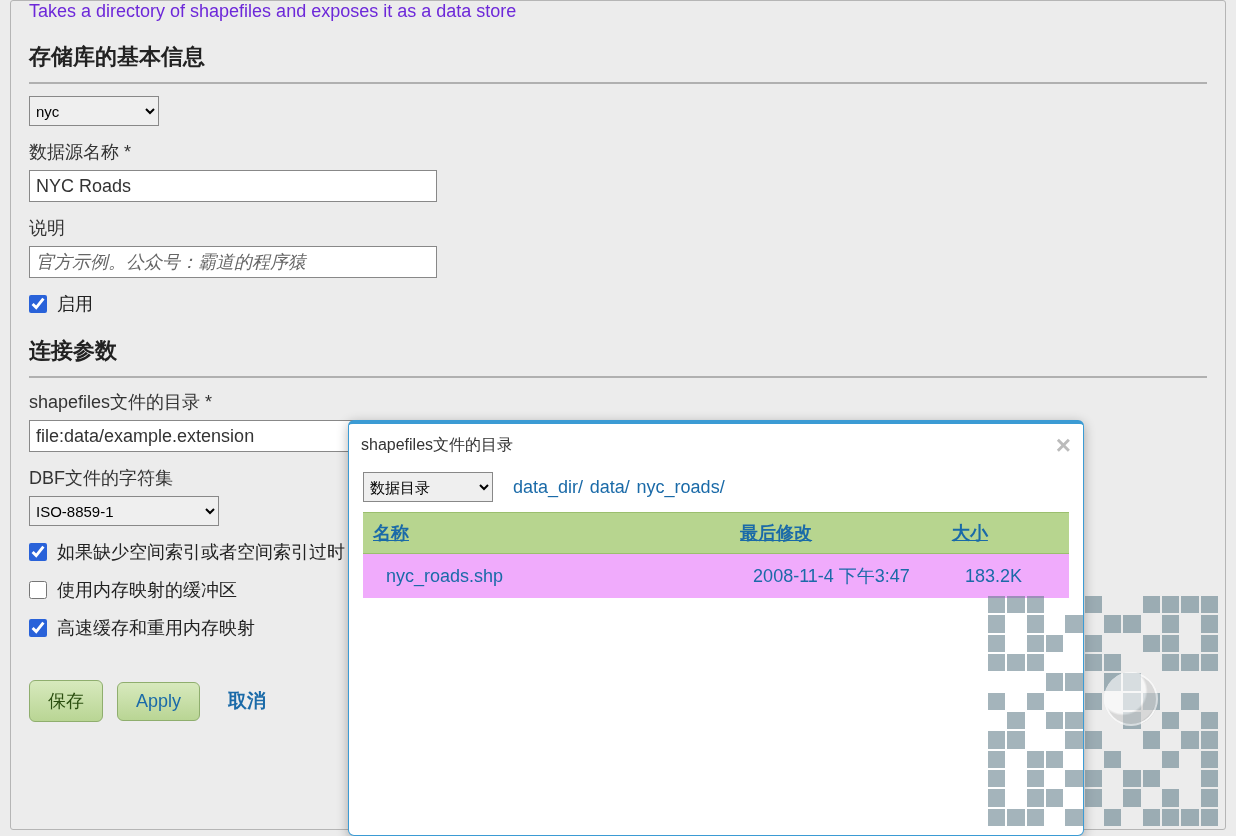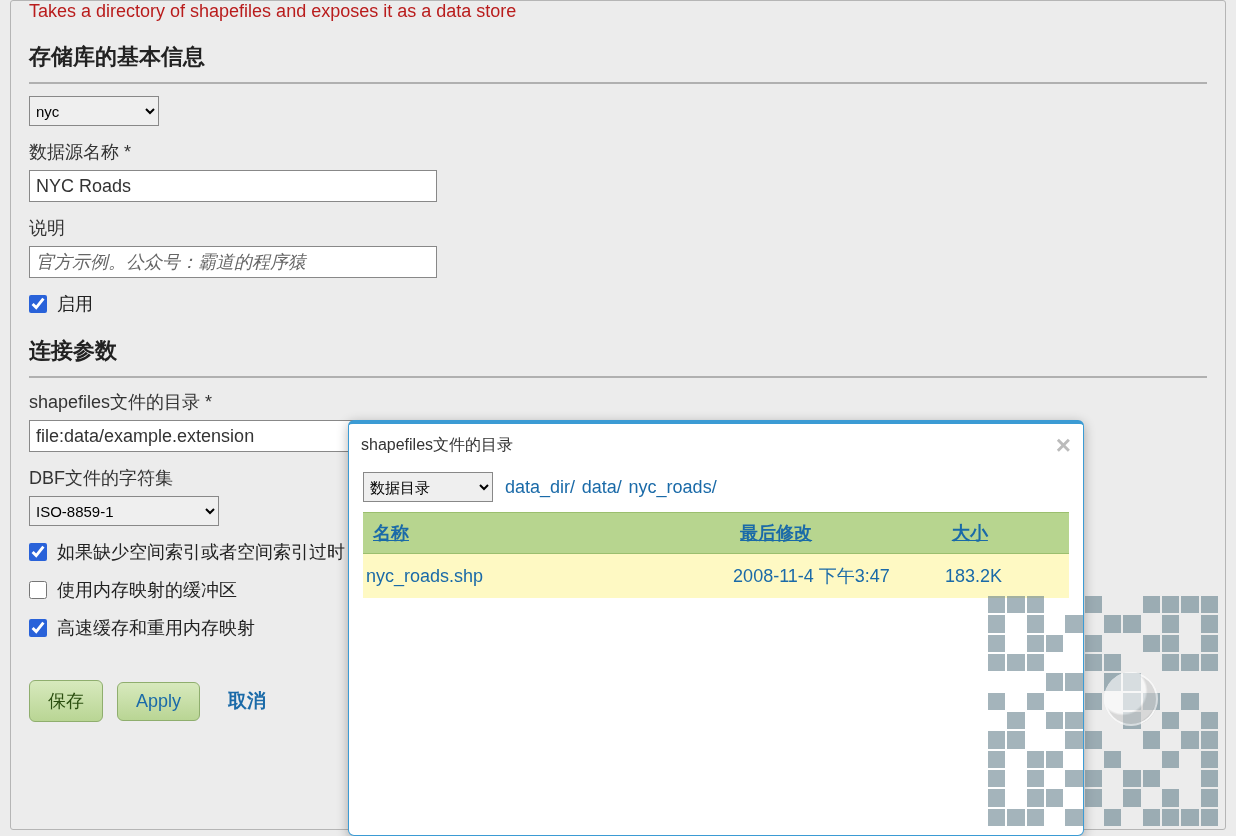--- a/index.html
+++ b/index.html
@@ -14,21 +14,21 @@
       position:relative;
     }
     .page {
       border: 1px solid #b5b5b5;
       border-radius:3px;
       margin: 0 10px;
       background:#ececec;
       padding: 0 18px 30px 18px;
       height: 830px;
     }
-    .desc-top { color:#b91c1c; font-size:18px; margin-top:0; }
+    .desc-top { color:#6d28d9; font-size:18px; margin-top:0; }
     h2.section {
       font-size:22px;
       font-weight:bold;
       color:#222;
       border-bottom: 2px solid #b0b0b0;
       padding-bottom:10px;
       margin-top:20px;
       margin-bottom:12px;
     }
     .field-label { color:#333; font-size:18px; margin-bottom:6px; margin-top:14px; }
@@ -85,40 +85,40 @@
       box-shadow:0 3px 12px rgba(0,0,0,0.3);
       overflow:hidden;
     }
     .modal-hdr {
       display:flex; justify-content:space-between; align-items:center;
       padding:8px 12px;
       font-size:16px; color:#333; background:#fff;
     }
     .close-x { color:#bbb; font-size:26px; font-weight:bold; cursor:pointer; line-height:1;}
     .modal-body { padding: 6px 14px; height: calc(100% - 42px); overflow-y:auto; position:relative;}
-    .crumb-row { display:flex; align-items:center; gap:12px; margin-bottom:10px;}
+    .crumb-row { display:flex; align-items:center; gap:20px; margin-bottom:10px;}
     .crumbs a { color:#1a6aa8; text-decoration:none; font-size:18px; margin-right:2px; cursor:pointer;}
     
     table.files { width:100%; border-collapse:collapse; }
     table.files th {
       background:#b7d58f;
       color:#1a6aa8;
       text-align:left;
       font-size:18px;
       padding:8px 10px;
       border-top:1px solid #9bbf6e;
       border-bottom:1px solid #9bbf6e;
       font-weight:bold;
       text-decoration:underline;
     }
     table.files td {
-      background:#fef9c3;
+      background:#f0abfc;
       color:#1a6aa8;
       font-size:18px;
-      padding:10px 3px;
+      padding:10px 23px;
     }
     
     
     .modal-body::-webkit-scrollbar { width:14px; }
     .modal-body::-webkit-scrollbar-track { background:#f0f0f0;}
     .modal-body::-webkit-scrollbar-thumb { background:#c6c6c6; border-radius:3px;}
     
     
     .qr-block {
       position:absolute;

